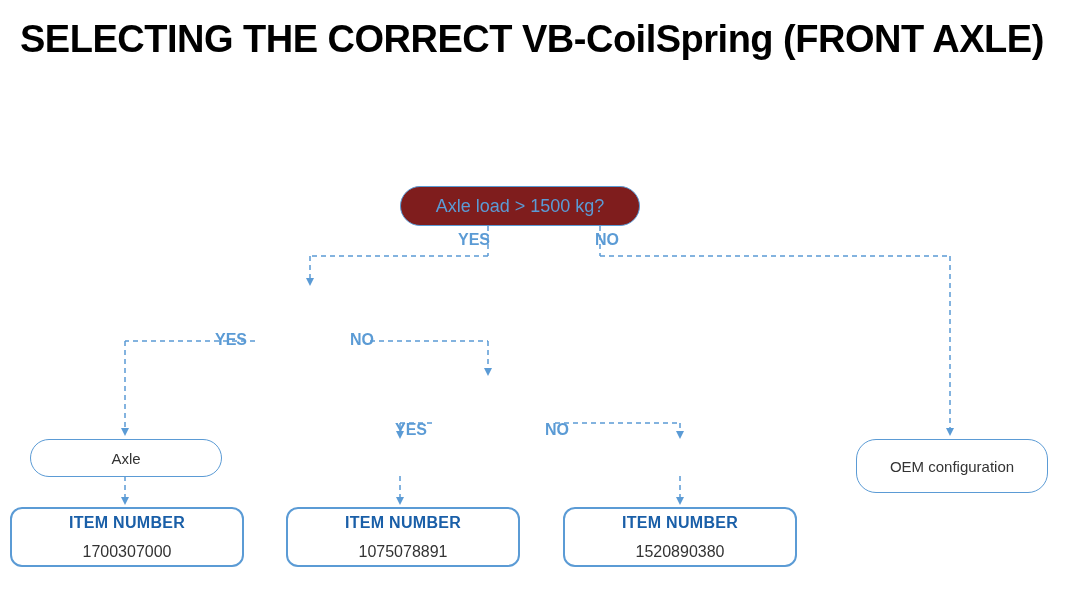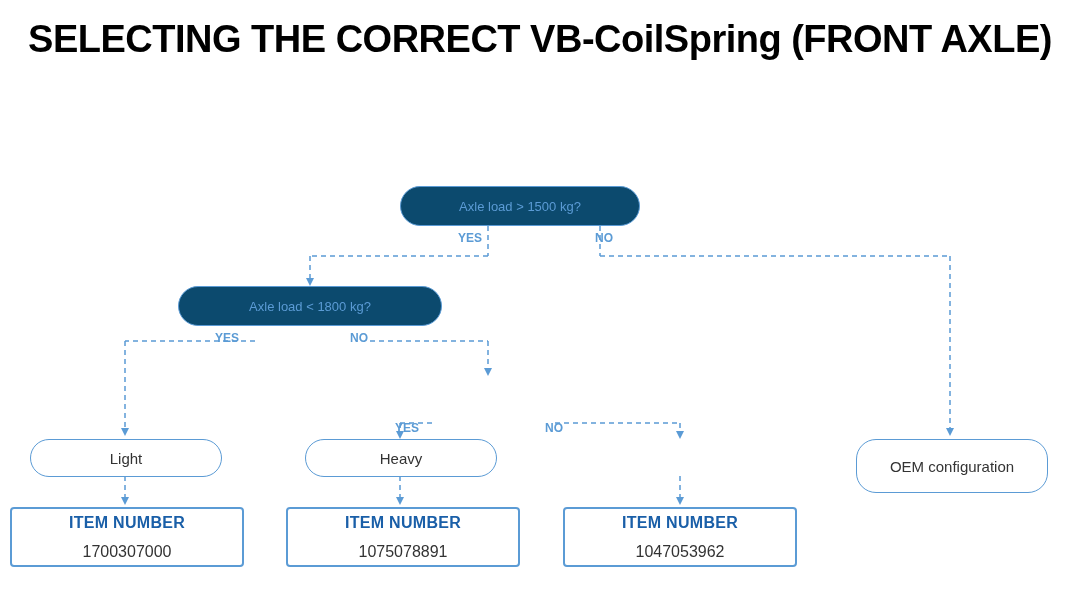--- a/index.html
+++ b/index.html
@@ -8,41 +8,41 @@
       height: 608px;
       background: #fff;
       font-family: Arial, sans-serif;
       overflow: hidden;
       position: relative;
     }
 
     .page-title {
       font-size: 38px;
       font-weight: 900;
-      text-align: center;
+      text-align: left;
       padding: 18px 20px 10px;
       color: #000;
       letter-spacing: -0.5px;
     }
 
     .diagram {
       position: relative;
       width: 1080px;
       height: 490px;
     }
 
     
     .decision-box {
       position: absolute;
       border: 1.5px solid #5b9bd5;
       border-radius: 20px;
-      background: #0c4a6e;
+      background: #7f1d1d;
       text-align: center;
       color: #5b9bd5;
-      font-size: 13px;
+      font-size: 18px;
       display: flex;
       align-items: center;
       justify-content: center;
       padding: 4px 10px;
     }
 
     .result-box {
       position: absolute;
       border: 1.5px solid #5b9bd5;
       border-radius: 20px;
@@ -52,21 +52,21 @@
       font-size: 15px;
       display: flex;
       align-items: center;
       justify-content: center;
       padding: 4px 10px;
     }
 
     .item-box {
       position: absolute;
       border: 2px solid #5b9bd5;
-      border-radius: 4px;
+      border-radius: 12px;
       background: #fff;
       text-align: center;
       color: #000;
       display: flex;
       flex-direction: column;
       align-items: center;
       justify-content: center;
       padding: 8px 6px;
     }
 
@@ -81,21 +81,21 @@
     .item-box .item-number {
       font-size: 16px;
       font-weight: 400;
       color: #333;
       margin-top: 10px;
     }
 
     
     .yn-label {
       position: absolute;
-      font-size: 12px;
+      font-size: 16px;
       font-weight: 700;
       color: #5b9bd5;
     }
 
     
     .lines-svg {
       position: absolute;
       top: 0;
       left: 0;
       width: 1080px;
@@ -155,62 +155,56 @@
   </div>
 
   <div class="yn-label" style="left:458px; top:160px;">
     <span>YES</span>
   </div>
 
   <div class="yn-label" style="left:595px; top:160px;">
     <span>NO</span>
   </div>
 
-  <div class="decision-box" style="left:178px; top:215px; width:264px; height:40px;">
-    <span>Axle load &lt; 1800 kg?</span>
-  </div>
 
   <div class="yn-label" style="left:215px; top:260px;">
     <span>YES</span>
   </div>
 
   <div class="yn-label" style="left:350px; top:260px;">
     <span>NO</span>
   </div>
 
 
   <div class="yn-label" style="left:395px; top:350px;">
     <span>YES</span>
   </div>
 
   <div class="yn-label" style="left:545px; top:350px;">
     <span>NO</span>
   </div>
 
   <div class="result-box" style="left:30px; top:368px; width:192px; height:38px;">
-    <span>Light</span>
-  </div>
-
-  <div class="result-box" style="left:305px; top:368px; width:192px; height:38px;">
-    <span>Heavy</span>
-  </div>
+    <span>Axle</span>
+  </div>
+
 
 
   <div class="result-box" style="left:856px; top:368px; width:192px; height:54px;">
     <span>OEM configuration</span>
   </div>
 
   <div class="item-box" style="left:10px; top:436px; width:234px; height:60px;">
     <span class="item-label">ITEM NUMBER</span>
     <span class="item-number">1700307000</span>
   </div>
 
   <div class="item-box" style="left:286px; top:436px; width:234px; height:60px;">
     <span class="item-label">ITEM NUMBER</span>
     <span class="item-number">1075078891</span>
   </div>
 
   <div class="item-box" style="left:563px; top:436px; width:234px; height:60px;">
     <span class="item-label">ITEM NUMBER</span>
-    <span class="item-number">1047053962</span>
+    <span class="item-number">1520890380</span>
   </div>
 
 </div>
 
 </body></html>

